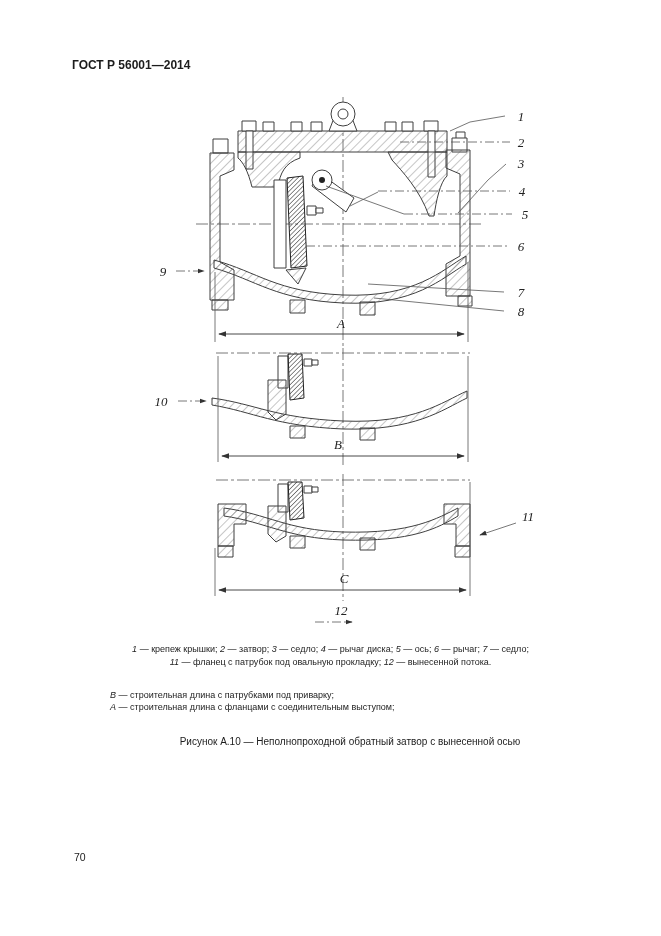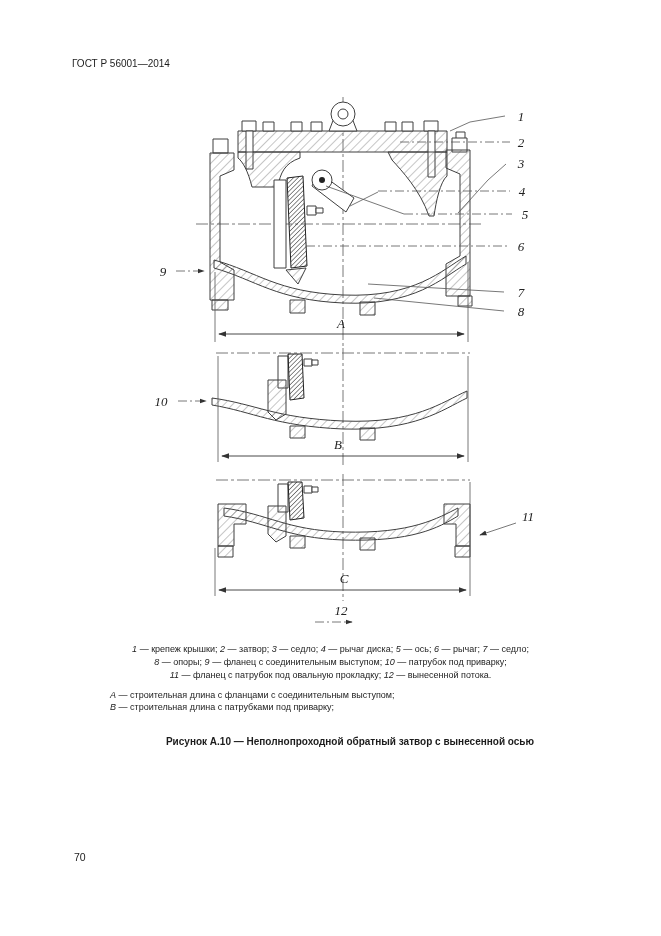--- a/index.html
+++ b/index.html
@@ -1,23 +1,23 @@
 <!DOCTYPE html>
 <html><head>
 <meta charset="utf-8">
 <style>
   html,body{margin:0;padding:0;}
   body{width:661px;height:936px;background:#ffffff;font-family:"Liberation Sans",sans-serif;color:#1c1c1c;position:relative;overflow:hidden;}
-  .doc-header{position:absolute;left:72px;top:58px;font-size:10px;font-weight:normal;}
+  .doc-header{position:absolute;left:72px;top:58px;font-size:12px;font-weight:bold;}
   .fig-svg{position:absolute;left:0;top:0;}
   .legend{position:absolute;left:78px;top:643px;width:505px;text-align:center;font-size:9px;line-height:13px;}
   .legend i{font-style:italic;}
   .dims{position:absolute;left:110px;top:689px;font-size:9px;line-height:12.3px;}
   .dims i{font-style:italic;}
-  .caption{position:absolute;left:80px;top:736px;width:540px;text-align:center;font-size:10px;font-weight:bold;}
+  .caption{position:absolute;left:80px;top:736px;width:540px;text-align:center;font-size:10px;}
   .page-number{position:absolute;left:74px;top:851px;font-size:10.5px;}
   
   .ol{fill:#ffffff;stroke:#3f3f3f;stroke-width:1;stroke-linejoin:round;}
   .olh{fill:url(#h1);stroke:#3f3f3f;stroke-width:1;stroke-linejoin:round;}
   .dk{fill:url(#h2);stroke:#222;stroke-width:1;}
   .cl{stroke:#555;stroke-width:0.8;fill:none;stroke-dasharray:12 3 3 3;}
   .ld{stroke:#555;stroke-width:0.8;fill:none;stroke-dasharray:9 3 2 3;}
   .sld{stroke:#555;stroke-width:0.8;fill:none;}
   .dim{stroke:#333;stroke-width:0.9;fill:none;}
   .ext{stroke:#555;stroke-width:0.8;}
@@ -174,30 +174,25 @@
   <div>
     <span class="li"><i>1</i> <span>— крепеж крышки;</span></span>
     <span class="li"><i>2</i> <span>— затвор;</span></span>
     <span class="li"><i>3</i> <span>— седло;</span></span>
     <span class="li"><i>4</i> <span>— рычаг диска;</span></span>
     <span class="li"><i>5</i> <span>— ось;</span></span>
     <span class="li"><i>6</i> <span>— рычаг;</span></span>
     <span class="li"><i>7</i> <span>— седло;</span></span>
   </div>
   <div>
-    <span class="li"><i>8</i> <span>— опоры;</span></span>
-    <span class="li"><i>9</i> <span>— фланец с соединительным выступом;</span></span>
-    <span class="li"><i>10</i> <span>— патрубок под приварку;</span></span>
-  </div>
-  <div>
     <span class="li"><i>11</i> <span>— фланец с патрубок под овальную прокладку;</span></span>
     <span class="li"><i>12</i> <span>— вынесенной потока.</span></span>
   </div>
 </div>
 
 <div class="dims">
+  <div><i>B</i> <span>— строительная длина с патрубками под приварку;</span></div>
   <div><i>A</i> <span>— строительная длина с фланцами с соединительным выступом;</span></div>
-  <div><i>B</i> <span>— строительная длина с патрубками под приварку;</span></div>
 </div>
 
 <div class="caption">Рисунок А.10 — Неполнопроходной обратный затвор с вынесенной осью</div>
 
 <div class="page-number">70</div>
 
 </body></html>

